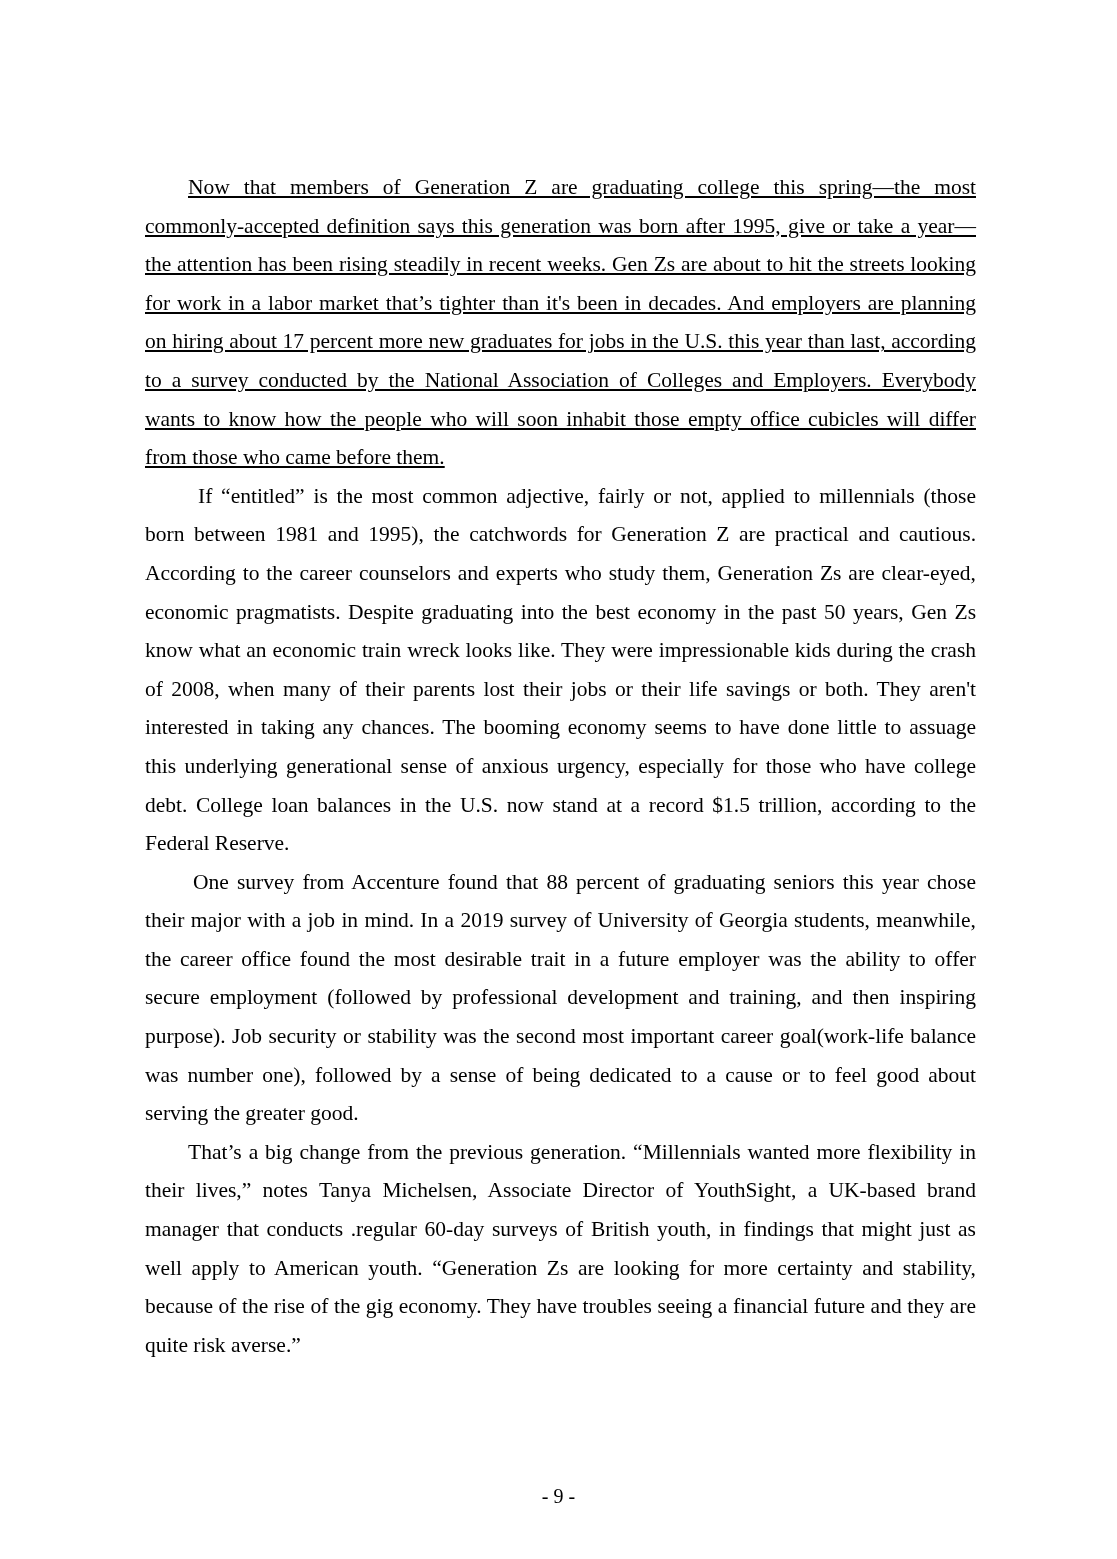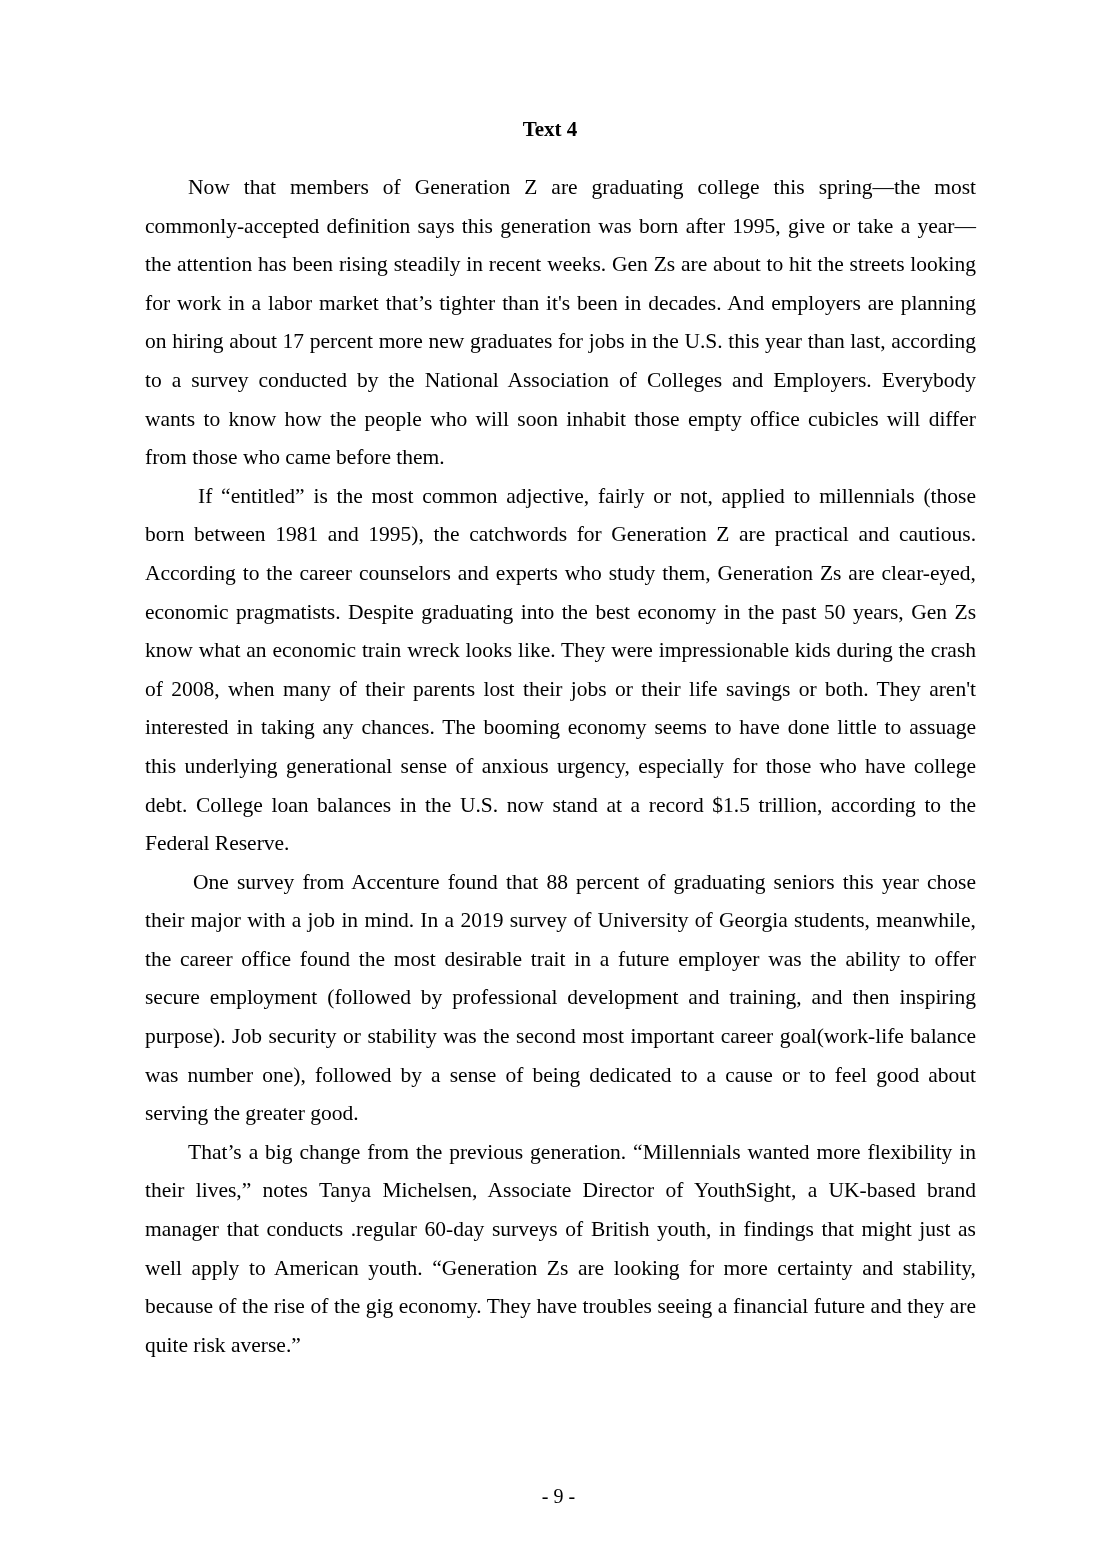--- a/index.html
+++ b/index.html
@@ -39,42 +39,41 @@
       top: 168px;
       width: 831px;
       font-size: 21.5px;
       line-height: 38.6px;
       text-align: justify;
     }
     .para {
       margin: 0;
       text-indent: 43px;
     }
-    .para.p1 { text-indent: 43px; }
+    .para.p1 { text-indent: 43px; text-decoration: underline; }
     .para.p2 { text-indent: 53px; }
     .para.p3 { text-indent: 48px; }
     .para.p4 { text-indent: 43px; }
     .u {
     }
     .page-number {
       position: absolute;
       top: 1483px;
       left: 0;
       width: 1117px;
       text-align: center;
       font-size: 20px;
       line-height: 26px;
     }
   </style>
 </head>
 <body>
 
 <div class="page">
 
-  <div class="title">Text 4</div>
 
   <div class="body-text">
     <p class="para p1">Now that members of Generation Z are graduating college this spring—the most commonly-accepted definition says this generation was born after 1995, give or take a year—the attention has been rising steadily in recent weeks. Gen Zs are about to hit the streets looking for work in a labor market that’s tighter than it's been in decades. And employers are planning on hiring about 17 percent more new graduates  for jobs in the U.S. this year than last, according to a survey conducted by the National Association of Colleges and Employers. Everybody wants to know how the people who will soon inhabit those empty office cubicles will differ from those who came before them.</p>
 
     <p class="para p2"><span>If “entitled” is the most common adjective, fairly or not, applied to millennials  (those born between  1981 and 1995), the catchwords for Generation Z are practical and cautious. According to the career counselors and experts who study them, Generation Zs are clear-eyed, economic pragmatists. Despite graduating into the best economy in the past 50 years, Gen Zs know what an economic train wreck looks like. They were impressionable kids during the crash of 2008, when many of their parents lost their jobs or their life savings or both. They aren't interested in taking any chances. The booming economy seems to have done little to </span><span class="u">assuage</span><span> this underlying generational sense of anxious urgency, especially for those who have college debt. College  loan  balances  in the U.S. now stand at a record $1.5 trillion, according to the Federal Reserve.</span></p>
 
     <p class="para p3">One survey from Accenture found that 88 percent of graduating seniors this year chose their major with a job in mind. In a 2019 survey of University of Georgia students, meanwhile, the career office found the most desirable trait in a future employer was the ability to offer secure employment (followed by professional development and training, and then inspiring purpose). Job security or stability was the second most important career goal(work-life balance was number one),  followed by a sense of being dedicated to a cause or to feel good about serving the greater good.</p>
 
     <p class="para p4">That’s a big change from the previous generation. “Millennials wanted more flexibility in their lives,” notes Tanya Michelsen, Associate Director of YouthSight, a UK-based brand manager that conducts .regular 60-day surveys of British youth, in findings that might just as well apply to American youth. “Generation Zs are looking for more certainty and stability, because of the rise of the gig economy. They have troubles seeing a financial future and they are quite risk averse.”</p>
   </div>

